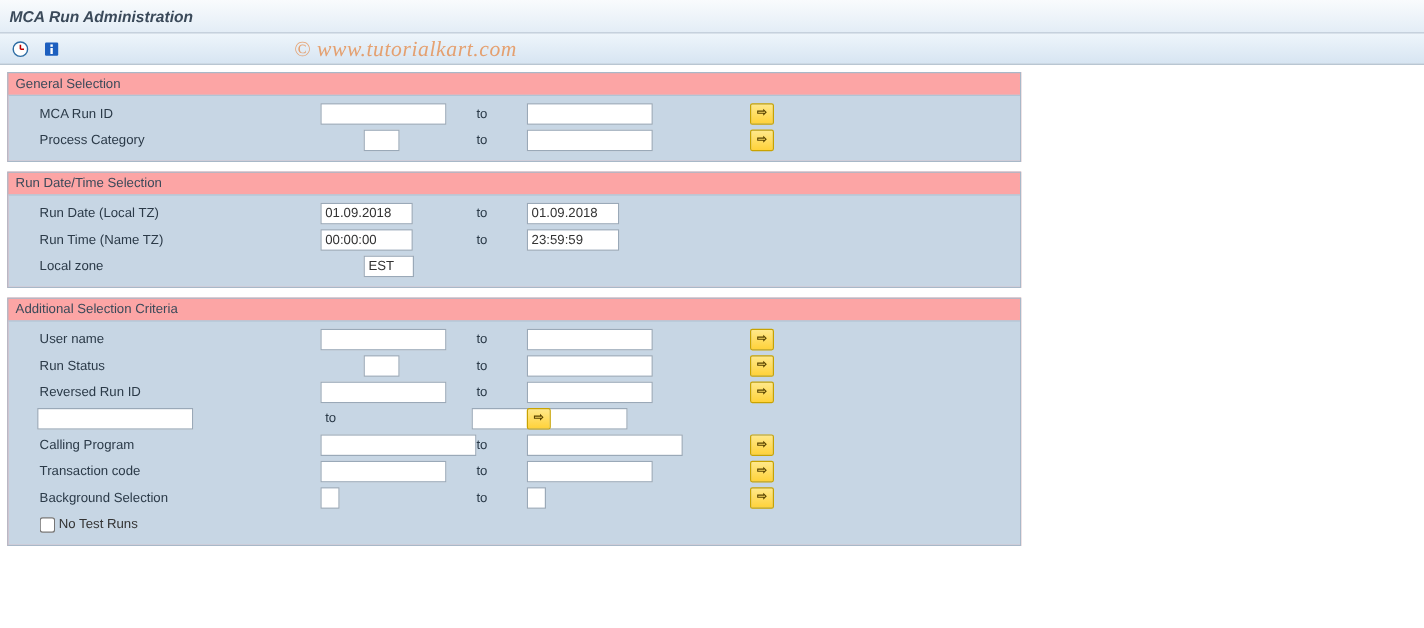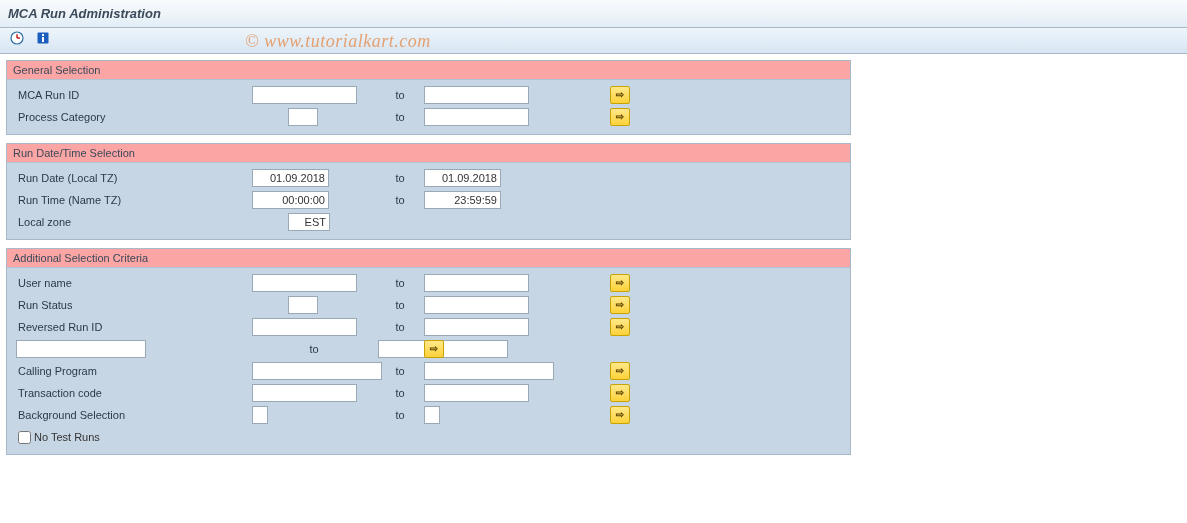--- a/index.html
+++ b/index.html
@@ -27,21 +27,21 @@
       font-weight: bold;
       font-style: italic;
       color: #3b4a5a;
     }
 
     .toolbar {
       background: linear-gradient(to bottom, #eef5fb 0%, #d7e5f2 100%);
       border-bottom: 1px solid #a8b8c8;
       height: 26px;
       display: flex;
-      align-items: flex-start;
+      align-items: center;
       padding: 0 6px;
       gap: 4px;
       position: relative;
     }
 
     .tb-btn {
       width: 22px;
       height: 20px;
       display: inline-flex;
       align-items: center;
@@ -75,52 +75,51 @@
       width: 845px;
     }
     .group-title {
       font-size: 11px;
       color: #3b4a5a;
       padding: 3px 6px 3px 6px;
     }
     .group-body {
       background: #c7d6e4;
       border-top: 1px solid #b2c4d4;
-      padding: 4px 8px 6px 9px;
+      padding: 4px 8px 6px 24px;
     }
 
     .row {
       display: grid;
       grid-template-columns: 230px 120px 40px 180px 22px;
       align-items: center;
       column-gap: 6px;
       height: 22px;
     }
 
     .label {
       color: #2b3a48;
       padding-left: 2px;
       white-space: nowrap;
     }
 
     .to-lbl {
-      text-align: center;
+      text-align: left;
       padding-left:4px;
       color: #2b3a48;
     }
 
     input[type="text"] {
       height: 18px;
       border: 1px solid #9aa9b8;
       background: #fff;
       font-family: inherit;
       font-size: 11px;
       padding: 1px 3px;
       color: #333;
-      text-align: right;
     }
     .in-full { width: 105px; }
     .in-short { width: 30px; margin-left: 36px; }
     .in-tiny { width: 16px; }
     .in-date { width: 77px; font-family: "Courier New", monospace; }
     .in-wide { width: 130px; }
     .col-to .in-wide { width:130px; }
     
     .col-from { display:flex; }
     .col-to { display:flex; }

